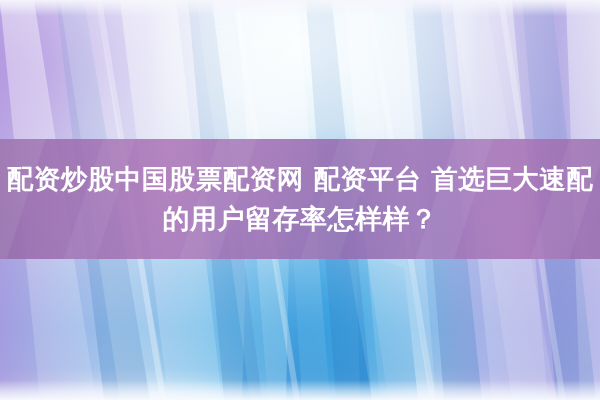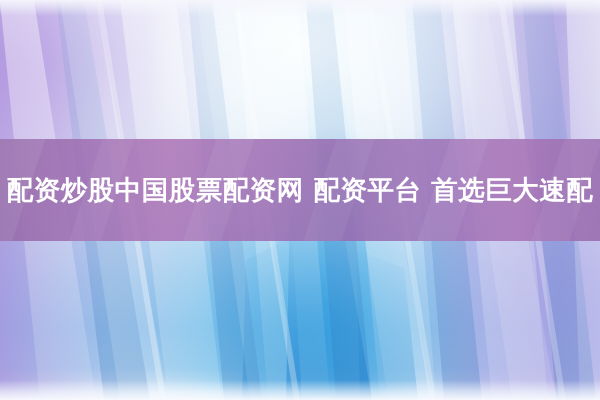--- a/index.html
+++ b/index.html
@@ -145,21 +145,21 @@
       rgba(244,249,254,0.60) 45%,
       rgba(240,248,254,0) 100%);
   }
 
   
   .caption-band {
     position: absolute;
     left: 0;
     right: 0;
     top: 139px;
-    height: 102px;
+    height: 120px;
     background: linear-gradient(to right,
       rgba(150,108,170,0.90) 0%,
       rgba(160,112,178,0.88) 14%,
       rgba(172,116,182,0.86) 28%,
       rgba(160,112,180,0.88) 44%,
       rgba(150,110,178,0.90) 58%,
       rgba(160,116,184,0.88) 72%,
       rgba(168,116,182,0.87) 86%,
       rgba(154,110,176,0.90) 100%);
     display: flex;
@@ -267,17 +267,18 @@
       <polygon points="366,0 372,0 436,400 430,400" fill="#ffffff" opacity="0.28"></polygon>
       <polygon points="498,0 504,0 566,400 560,400" fill="#ffffff" opacity="0.26"></polygon>
     </svg>
   </div>
 
   <div class="fade-top"></div>
   <div class="fade-bottom"></div>
 
   <div class="caption-band">
     <div class="caption-line line-1">配资炒股中国股票配资网 配资平台 首选巨大速配</div>
+    <div class="caption-line line-2">的用户留存率怎样样？</div>
   </div>
 
   <div class="watermark"></div>
 
 </div>
 
 </body></html>

